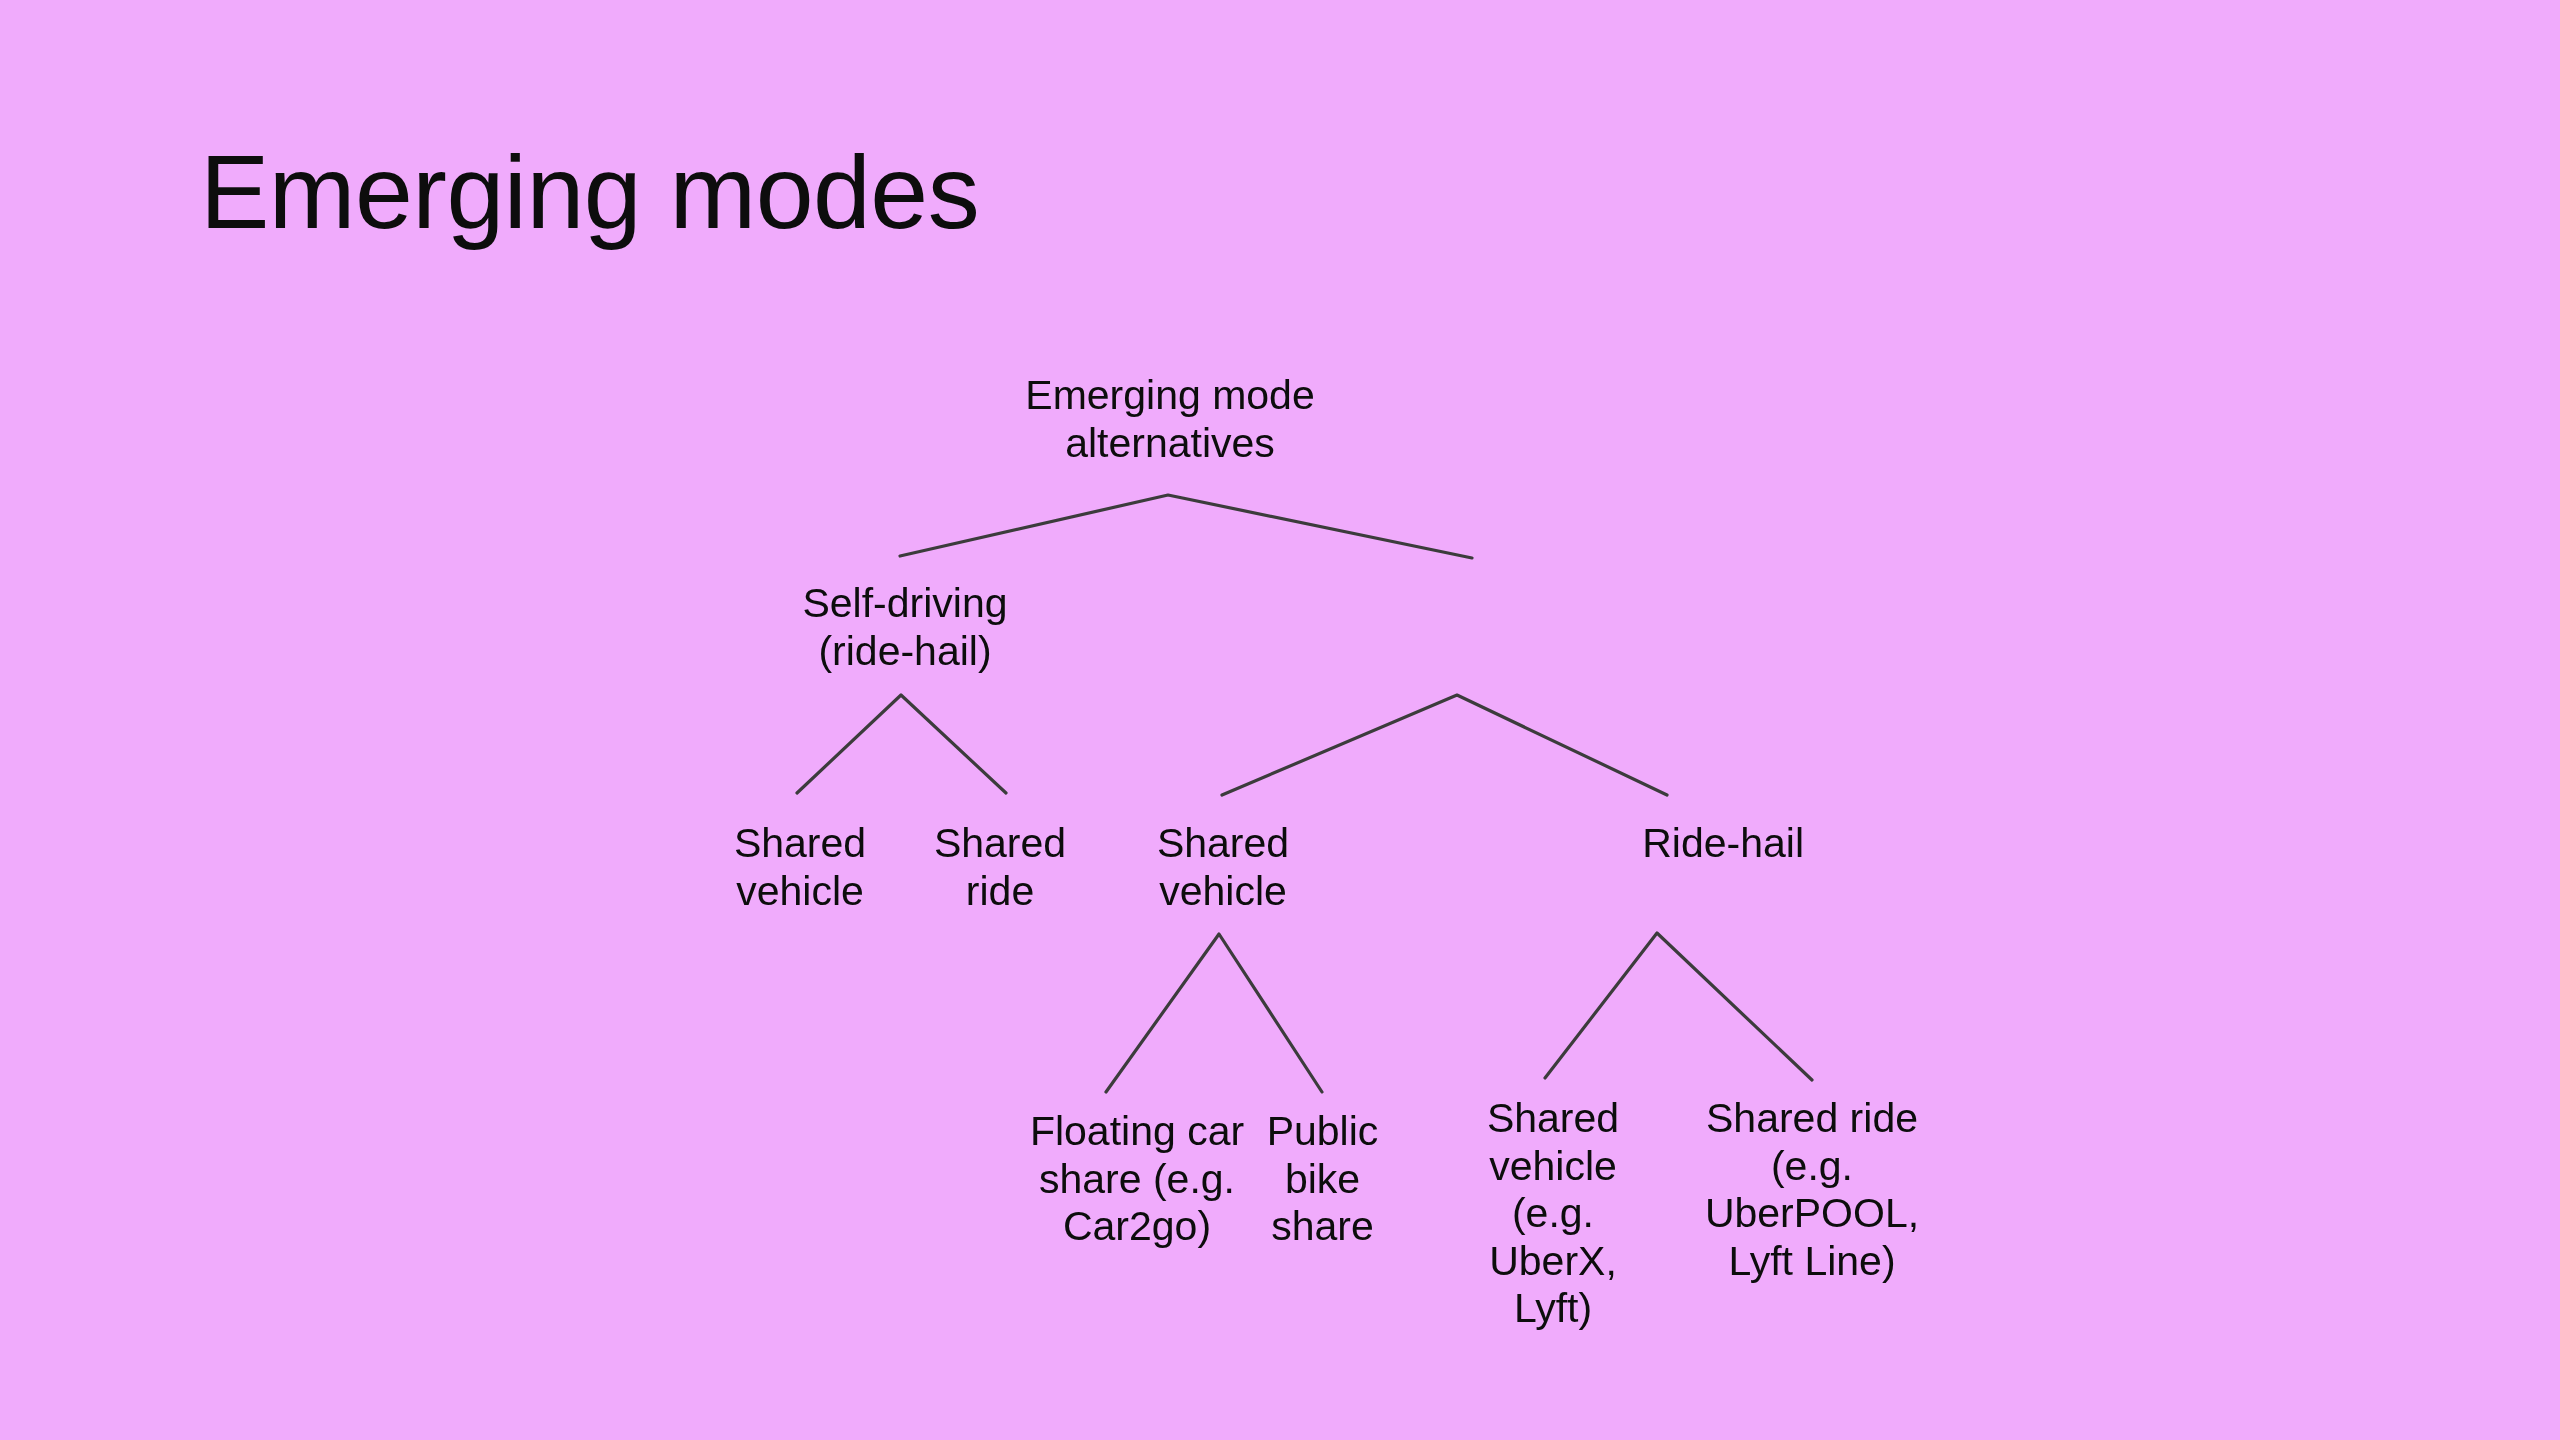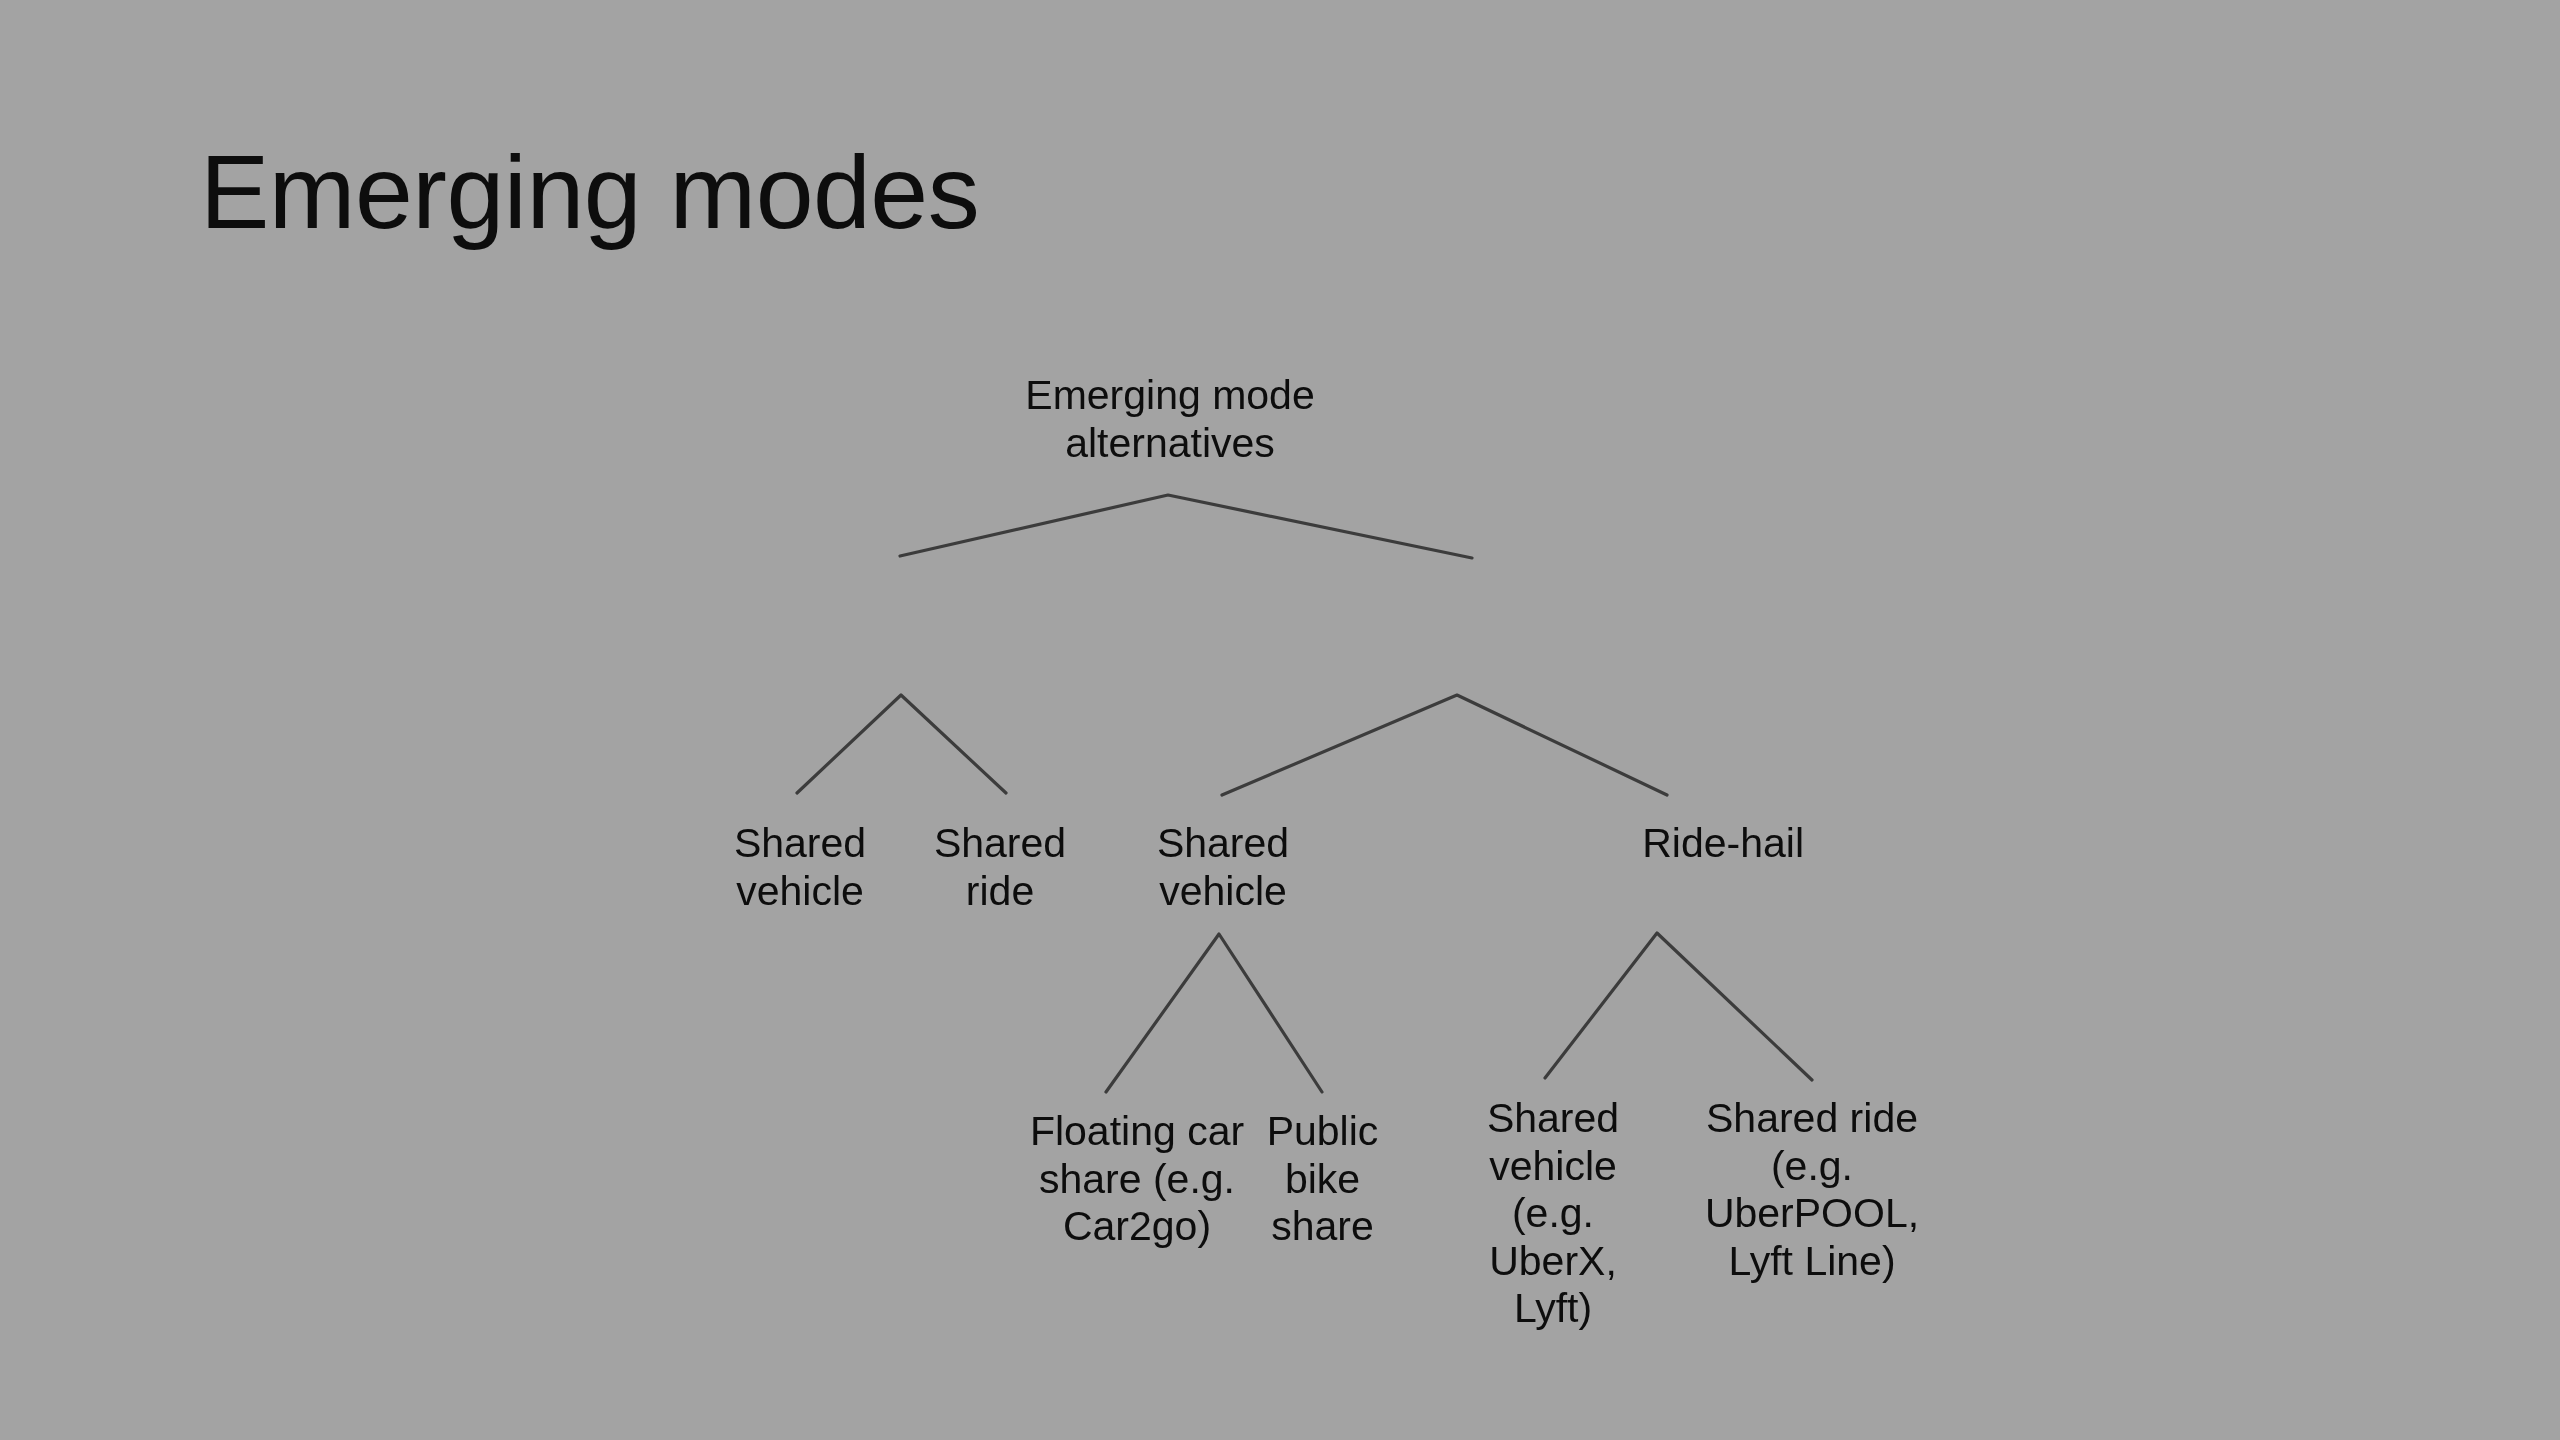--- a/index.html
+++ b/index.html
@@ -14,21 +14,21 @@
     overflow: hidden;
     font-family: "Liberation Sans", sans-serif;
     color: #000000;
     -webkit-font-smoothing: antialiased;
   }
 
   #slide {
     position: relative;
     width: 2560px;
     height: 1440px;
-    background: #a3a3a3;
+    background: #f0abfc;
   }
 
   
   #slide-title {
     position: absolute;
     left: 200px;
     top: 140px;
     font-size: 104px;
     line-height: 1.0;
     font-weight: 400;
@@ -104,20 +104,22 @@
 
         <path d="M 1106,1092 L 1219,934 L 1322,1092"></path>
 
         <path d="M 1545,1078 L 1657,933 L 1812,1080"></path>
       </g>
     </svg>
 
     <div class="tree-node node-root">Emerging mode
 alternatives</div>
 
+    <div class="tree-node node-l1-left">Self-driving
+(ride-hail)</div>
 
     <div class="tree-node node-l2-a">Shared
 vehicle</div>
     <div class="tree-node node-l2-b">Shared
 ride</div>
     <div class="tree-node node-l2-c">Shared
 vehicle</div>
     <div class="tree-node node-l2-d">Ride-hail</div>
 
     <div class="tree-node node-l3-a">Floating car

